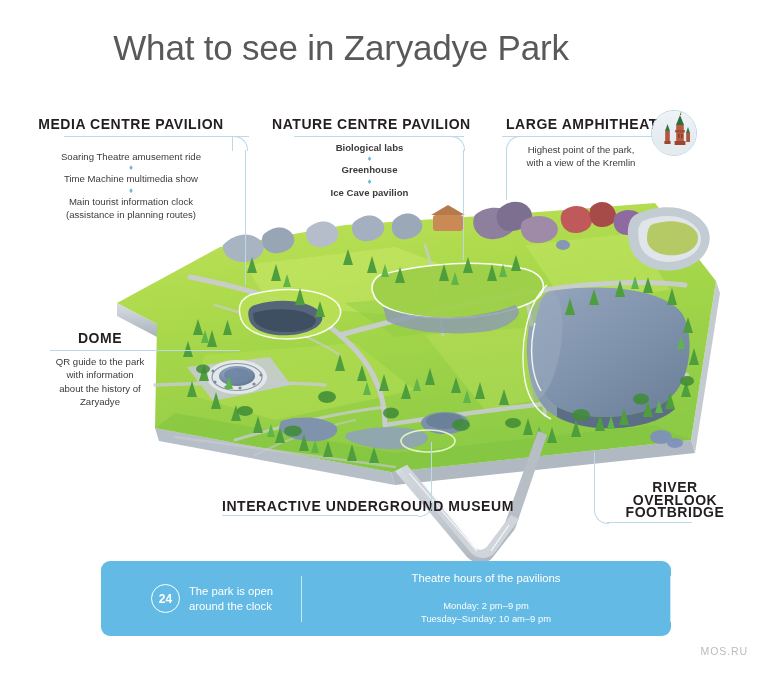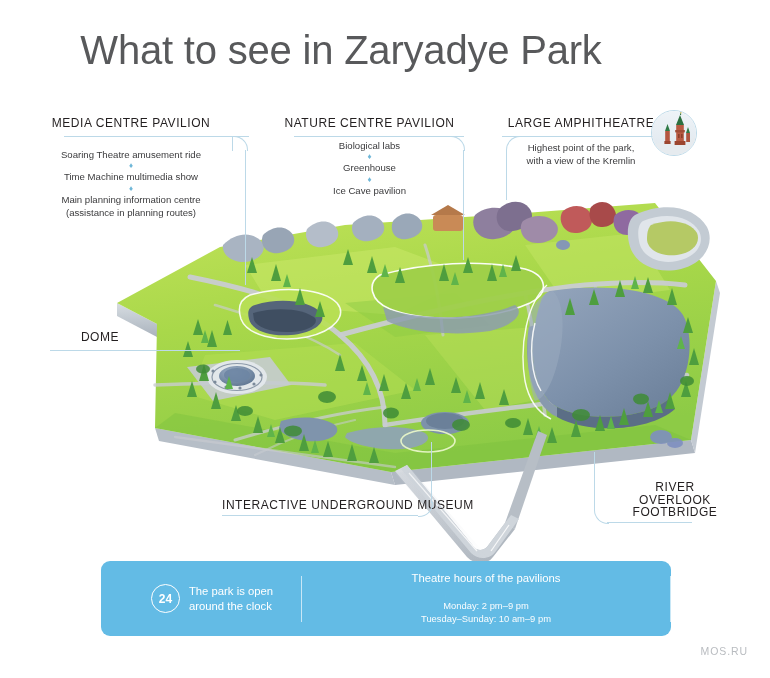--- a/index.html
+++ b/index.html
@@ -8,28 +8,28 @@
     background:#ffffff;
     font-family:"Liberation Sans", sans-serif;
     overflow:hidden;position:relative;
   }
   .page{position:absolute;inset:0;}
 
   
   .title{
     position:absolute;left:0;top:28px;width:682px;
     text-align:center;
-    font-size:40px;font-weight:400;letter-spacing:-0.2px;
+    font-size:35px;font-weight:400;letter-spacing:-0.2px;
     color:#58595b;
   }
 
   
   .callout{position:absolute;}
   .callout .c-head{
-    font-size:12px;font-weight:normal;letter-spacing:0.55px;
+    font-size:14px;font-weight:bold;letter-spacing:0.55px;
     color:#231f20;text-align:center;white-space:nowrap;
     margin-bottom:5px;
   }
   .callout .c-body{
     font-size:9.6px;color:#3b3b3d;text-align:center;line-height:13.4px;
     white-space:nowrap;
   }
   .dotsep{
     display:block;color:#6fb7d8;font-size:8px;line-height:7px;margin:1px 0;
   }
@@ -314,32 +314,32 @@
   </div>
 
   <div class="callout" style="left:26px;top:116px;width:210px;">
     <div class="c-head">MEDIA CENTRE PAVILION</div>
     <div class="rule" style="left:38px;top:20px;width:185px;height:1px;"></div>
     <div class="c-body" style="margin-top:18px;">
       <span>Soaring Theatre amusement ride</span>
       <span class="dotsep">♦</span>
       <span>Time Machine multimedia show</span>
       <span class="dotsep">♦</span>
-      <span>Main planning information centre</span><br>
+      <span>Main tourist information clock</span><br>
       <span>(assistance in planning routes)</span>
     </div>
   </div>
 
   <div class="conn" style="left:232px;top:136px;width:14px;height:14px;border-left-width:1px;border-bottom-width:0;border-top-width:1px;border-top-left-radius:0;border-top-right-radius:14px;border-right-width:1px;border-bottom-left-radius:0;"></div>
   <div class="rule" style="left:245px;top:150px;width:1px;height:135px;"></div>
 
   <div class="callout" style="left:272px;top:116px;width:195px;">
     <div class="c-head">NATURE CENTRE PAVILION</div>
     <div class="rule" style="left:22px;top:20px;width:170px;height:1px;"></div>
-    <div class="c-body" style="margin-top:9px;">
+    <div class="c-body" style="margin-top:9px;font-weight:bold;">
       <span>Biological labs</span>
       <span class="dotsep">♦</span>
       <span>Greenhouse</span>
       <span class="dotsep">♦</span>
       <span>Ice Cave pavilion</span>
     </div>
   </div>
   <div class="conn" style="left:450px;top:136px;width:14px;height:14px;border-top-width:1px;border-right-width:1px;border-top-right-radius:14px;"></div>
   <div class="rule" style="left:463px;top:150px;width:1px;height:110px;"></div>
 
@@ -381,20 +381,26 @@
       <rect x="34.2" y="22" width="3.8" height="9" fill="#ad5540"></rect>
       <circle cx="29" cy="1.5" r="0.9" fill="#d8c35a"></circle>
     </svg>
   </div>
   <div class="conn" style="left:506px;top:136px;width:14px;height:14px;border-top-width:1px;border-left-width:1px;border-top-left-radius:14px;"></div>
   <div class="rule" style="left:506px;top:150px;width:1px;height:50px;"></div>
 
   <div class="callout" style="left:20px;top:330px;width:160px;">
     <div class="c-head">DOME</div>
     <div class="rule" style="left:30px;top:20px;width:130px;height:1px;"></div>
+    <div class="c-body" style="margin-top:9px;">
+      <span>QR guide to the park</span><br>
+      <span>with information</span><br>
+      <span>about the history of</span><br>
+      <span>Zaryadye</span>
+    </div>
   </div>
   <div class="rule" style="left:180px;top:350px;width:60px;height:1px;"></div>
 
   <div class="callout" style="left:222px;top:498px;width:212px;">
     <div class="c-head" style="text-align:center;">INTERACTIVE UNDERGROUND MUSEUM</div>
   </div>
   <div class="rule" style="left:222px;top:515px;width:196px;height:1px;"></div>
   <div class="conn" style="left:418px;top:502px;width:14px;height:14px;border-right-width:1px;border-bottom-width:1px;border-bottom-right-radius:14px;"></div>
   <div class="rule" style="left:431px;top:442px;width:1px;height:61px;"></div>
 

